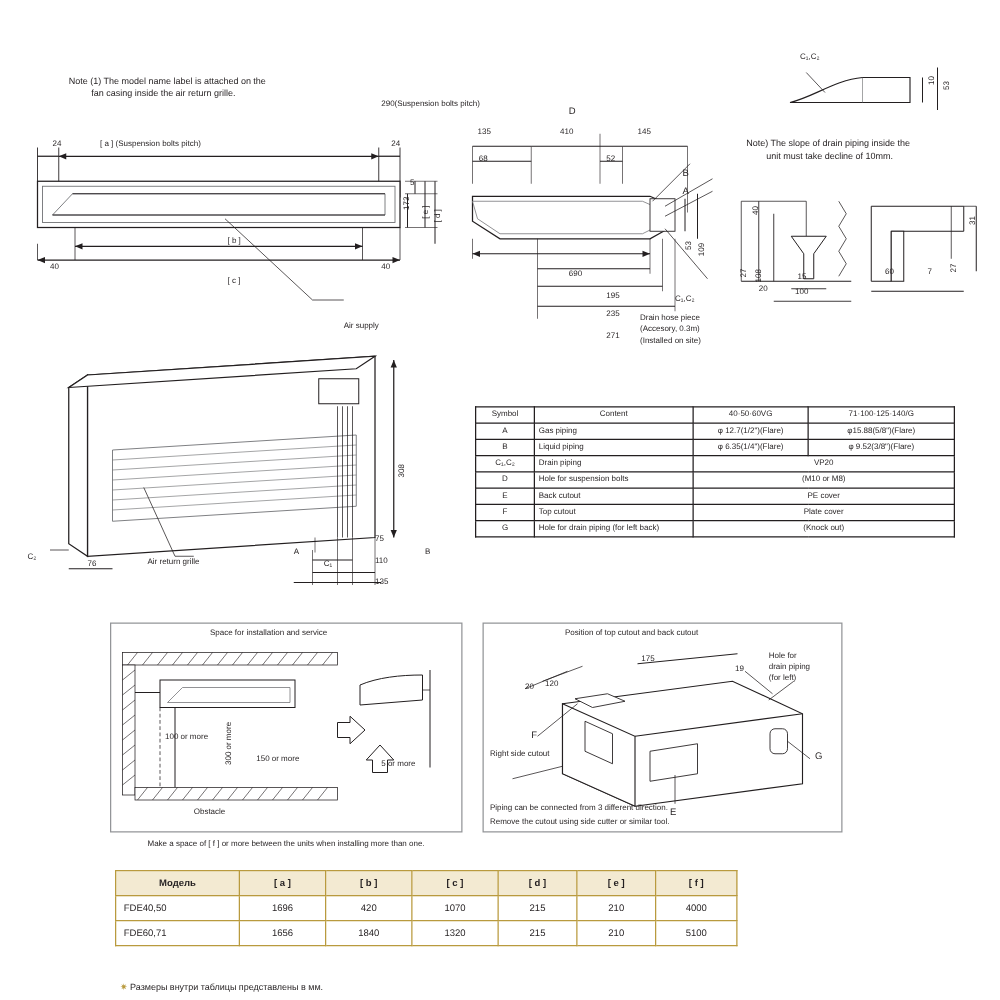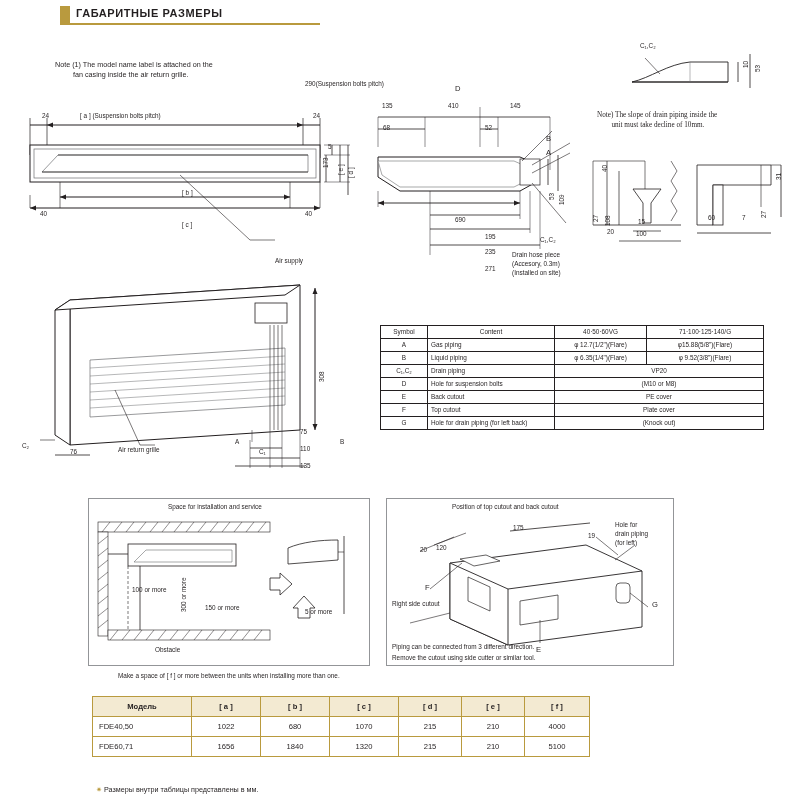--- a/index.html
+++ b/index.html
@@ -29,25 +29,20 @@
   table.mdl tr.hdr td{background:#f3ead2;font-weight:bold;text-align:center;}
   table.mdl td.l{text-align:left;}
   .footnote{position:absolute;font-size:7.2px;color:#231f20;}
   .star{color:#b99a3e;}
 </style>
 </head>
 <body>
 
 <div class="page">
 
-  <div class="abs ttl">
-    <div class="bar"></div>
-    <div class="txt">ГАБАРИТНЫЕ РАЗМЕРЫ</div>
-    <div class="ul"></div>
-  </div>
 
   <div class="abs note" style="left:55px;top:60px;white-space:pre;">Note (1) The model name label is attached on the
          fan casing inside the air return grille.</div>
 
   <svg style="left:20px;top:100px;" width="330" height="130">
 
     <line x1="27" y1="25" x2="283" y2="25" stroke="#231f20" stroke-width="1"></line>
     <path d="M27,25 l6,-2.5 l0,5 z" fill="#231f20"></path>
     <path d="M283,25 l-6,-2.5 l0,5 z" fill="#231f20"></path>
 
@@ -220,21 +215,21 @@
     <line x1="12" y1="34" x2="108" y2="34" stroke="#231f20" stroke-width="0.9"></line>
     <line x1="70" y1="14" x2="70" y2="34" stroke="#6d6e71" stroke-width="0.5"></line>
     <line x1="118" y1="14" x2="118" y2="34" stroke="#231f20" stroke-width="0.8"></line>
     <line x1="130" y1="6" x2="130" y2="40" stroke="#231f20" stroke-width="0.8"></line>
     <line x1="40" y1="26" x2="25" y2="10" stroke="#231f20" stroke-width="0.6"></line>
   </svg>
 
   <div class="abs lbl-s" style="left:640px;top:42px;">C₁,C₂</div>
   <div class="abs lbl-s" style="left:742px;top:68px;transform:rotate(-90deg);transform-origin:0 0;">10</div>
   <div class="abs lbl-s" style="left:754px;top:72px;transform:rotate(-90deg);transform-origin:0 0;">53</div>
-  <div class="abs note" style="left:597px;top:110px;white-space:pre;font-family:Liberation Serif, serif;">Note) The slope of drain piping inside the
+  <div class="abs note" style="left:597px;top:110px;white-space:pre;">Note) The slope of drain piping inside the
         unit must take decline of 10mm.</div>
 
   <svg style="left:585px;top:155px;" width="205" height="105">
 
     <path d="M8,6 L8,70" stroke="#231f20" stroke-width="0.6"></path>
     <path d="M8,6 L60,6" stroke="#231f20" stroke-width="0.6"></path>
     <path d="M60,6 L60,34" stroke="#231f20" stroke-width="0.6"></path>
 
     <path d="M48,34 L76,34 L66,48 L66,68 L58,68 L58,48 Z" fill="#ffffff" stroke="#231f20" stroke-width="0.8"></path>
     <line x1="8" y1="70" x2="96" y2="70" stroke="#231f20" stroke-width="0.8"></line>
@@ -436,22 +431,22 @@
           <td style="width: 86px;">Модель</td>
           <td style="width: 56px;">[ a ]</td>
           <td style="width: 56px;">[ b ]</td>
           <td style="width: 56px;">[ c ]</td>
           <td style="width: 50px;">[ d ]</td>
           <td style="width: 50px;">[ e ]</td>
           <td style="width: 52px;">[ f ]</td>
         </tr>
         <tr>
           <td class="l">FDE40,50</td>
-          <td class="c">1022</td>
-          <td class="c">680</td>
+          <td class="c">1696</td>
+          <td class="c">420</td>
           <td class="c">1070</td>
           <td class="c">215</td>
           <td class="c">210</td>
           <td class="c">4000</td>
         </tr>
         <tr>
           <td class="l">FDE60,71</td>
           <td class="c">1656</td>
           <td class="c">1840</td>
           <td class="c">1320</td>

